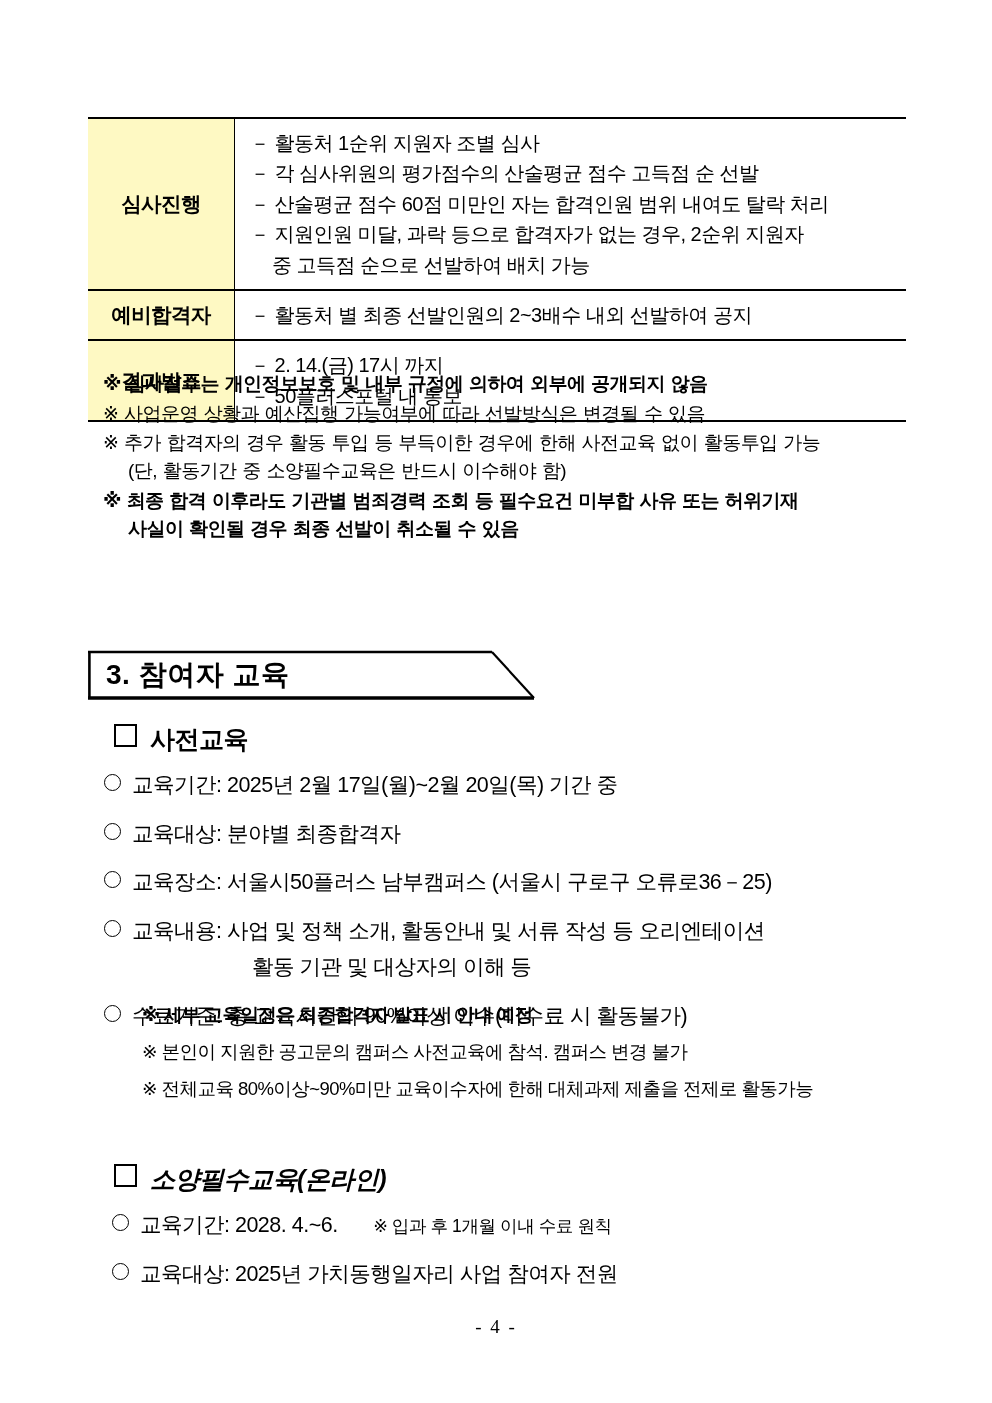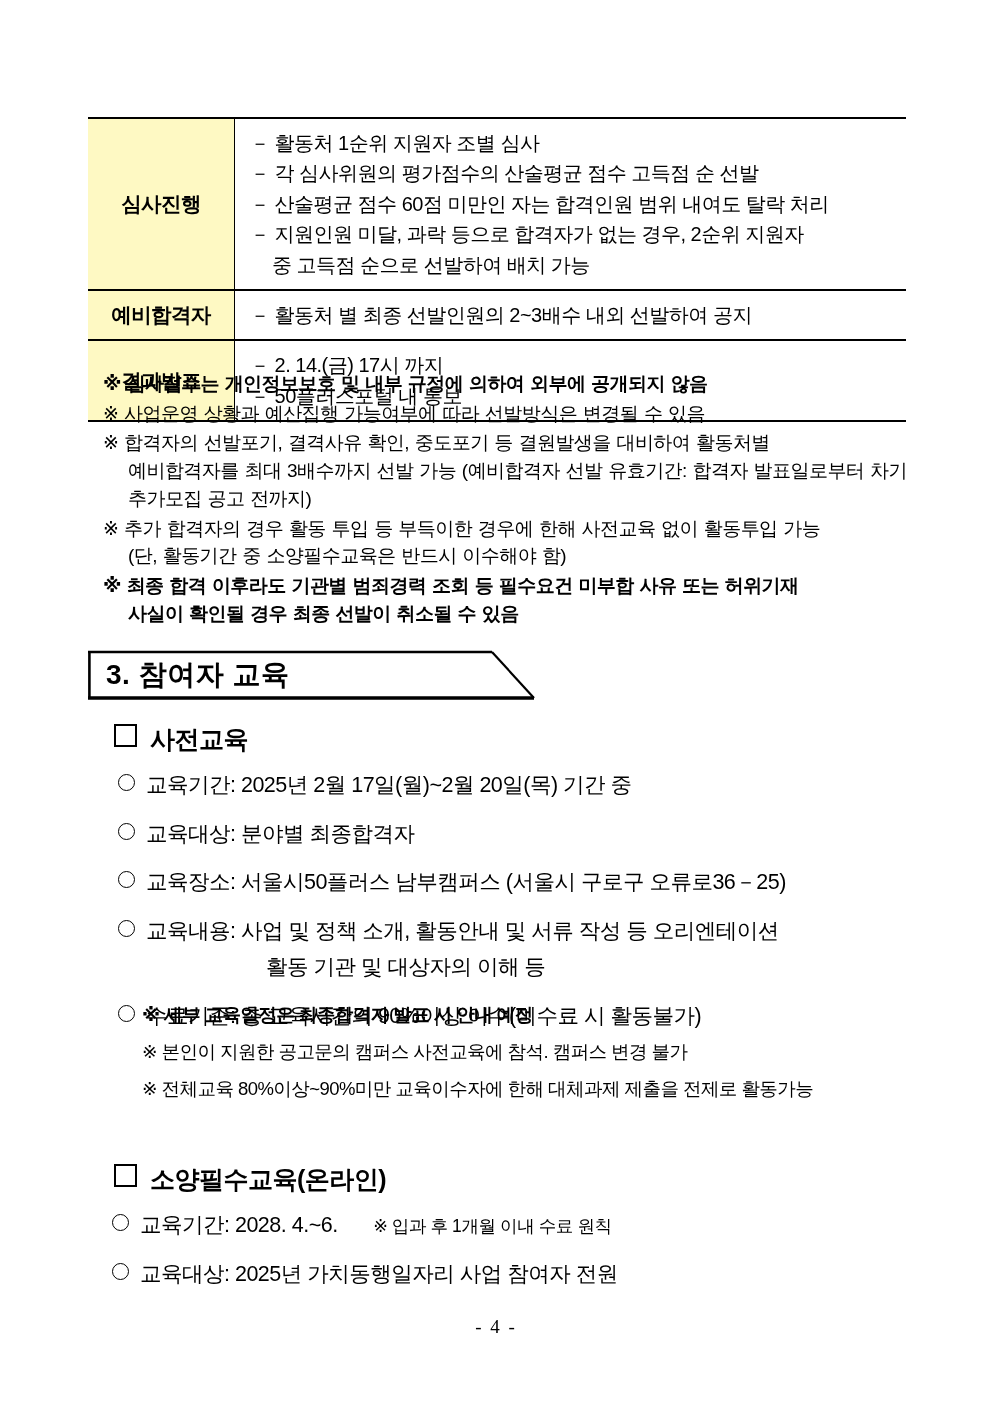--- a/index.html
+++ b/index.html
@@ -130,30 +130,30 @@
   }
   .sub-head .box {
     display: inline-block;
     width: 19px;
     height: 19px;
     border: 2px solid #000;
     margin-right: 13px;
     vertical-align: 1px;
   }
   #head-pre  { left: 88px; top: 723px; }
-  #head-online { left: 88px; top: 1163px; }
+  #head-online { left: 88px; top: 1163px; font-style: italic; }
 
   
   .bullets {
     position: absolute;
     font-family: "Liberation Sans", "DejaVu Sans", sans-serif;
     font-size: 21.5px;
     letter-spacing: -0.5px;
   }
-  #bullets-pre    { left: 118px; top: 770px; width: 810px; }
+  #bullets-pre    { left: 104px; top: 770px; width: 810px; }
   #bullets-online { left: 112px; top: 1210px; width: 810px; }
 
   .bullet {
     display: block;
     margin-bottom: 18px;
     line-height: 1.42;
     white-space: nowrap;
   }
   .bullet .circ {
     display: inline-block;
@@ -243,26 +243,20 @@
     <span class="note bold">
       <span>※</span>
       <span>심사점수는 개인정보보호 및 내부 규정에 의하여 외부에 공개되지 않음</span>
     </span>
     <span class="note">
       <span>※</span>
       <span>사업운영 상황과 예산집행 가능여부에 따라 선발방식은 변경될 수 있음</span>
     </span>
     <span class="note">
       <span>※</span>
-      <span>합격자의 선발포기, 결격사유 확인, 중도포기 등 결원발생을 대비하여 활동처별</span>
-      <span class="sub">예비합격자를 최대 3배수까지 선발 가능 (예비합격자 선발 유효기간: 합격자 발표일로부터
-차기 추가모집 공고 전까지)</span>
-    </span>
-    <span class="note">
-      <span>※</span>
       <span>추가 합격자의 경우 활동 투입 등 부득이한 경우에 한해 사전교육 없이 활동투입 가능</span>
       <span class="sub">(단, 활동기간 중 소양필수교육은 반드시 이수해야 함)</span>
     </span>
     <span class="note bold">
       <span>※</span>
       <span>최종 합격 이후라도 기관별 범죄경력 조회 등 필수요건 미부합 사유 또는 허위기재</span>
       <span class="sub">사실이 확인될 경우 최종 선발이 취소될 수 있음</span>
     </span>
   </div>
 

